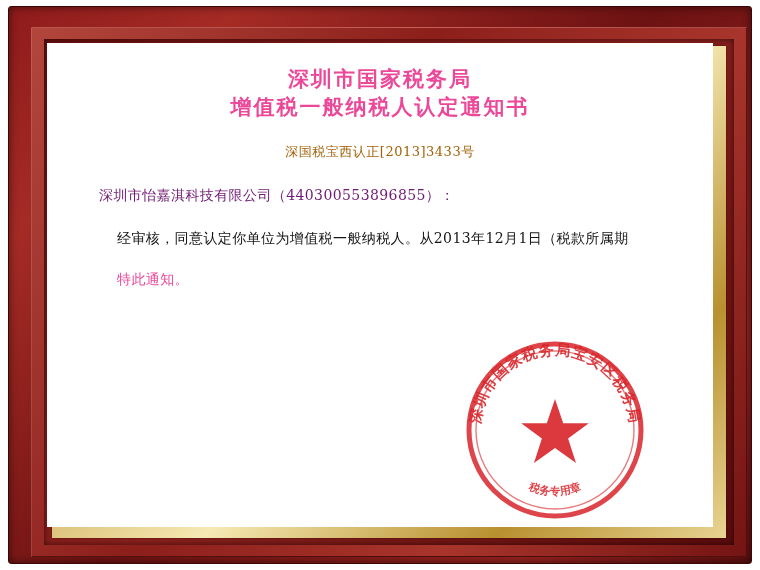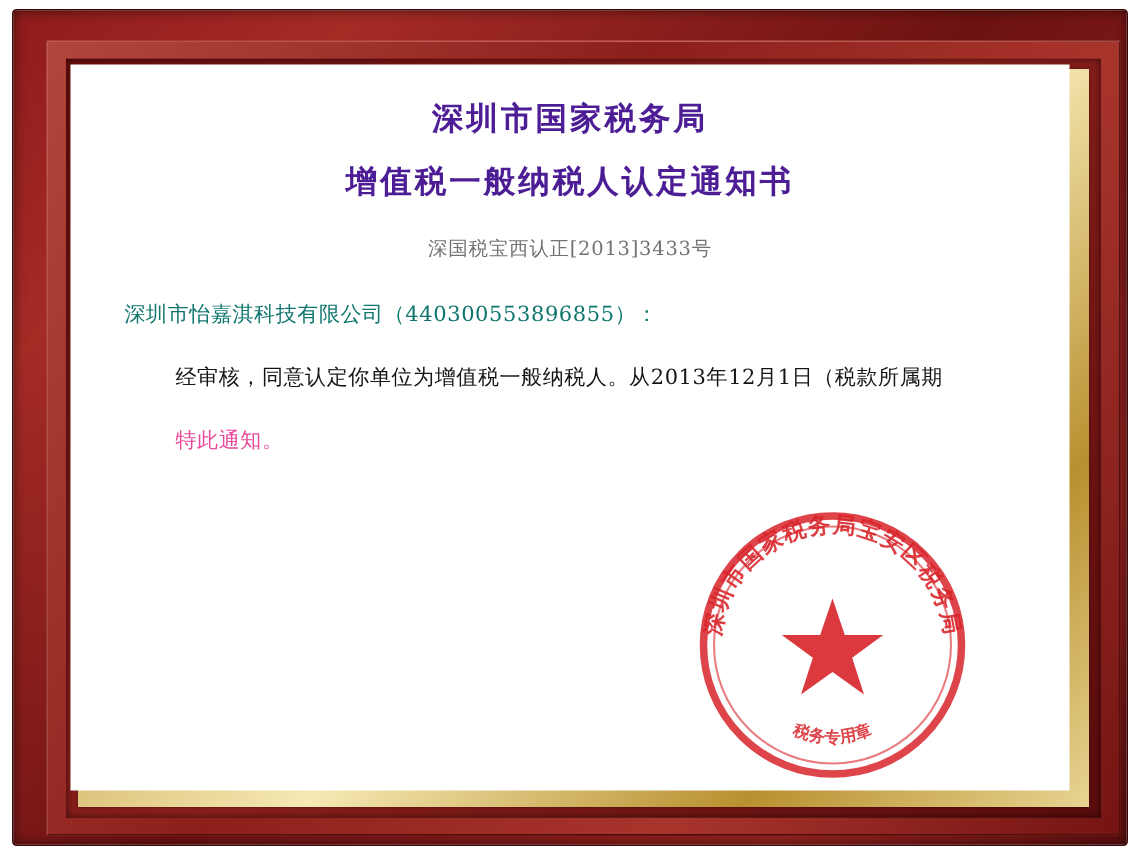--- a/index.html
+++ b/index.html
@@ -77,46 +77,45 @@
     position: relative;
     width: 100%;
     height: 100%;
     color: #111;
   }
 
   .title-main, .title-sub {
     text-align: center;
     font-family: "DejaVu Serif", "Liberation Serif", serif;
     font-weight: bold;
-    color: #4c1d95;
+    color: #ec4899;
     letter-spacing: 2px;
   }
   .title-main {
     font-size: 21px;
     margin-top: 22px;
   }
   .title-sub {
     font-size: 21px;
-    margin-top: 14px;
   }
 
   .doc-number {
     text-align: center;
     margin-top: 22px;
     font-size: 13px;
     font-family: "DejaVu Serif", "Liberation Serif", serif;
-    color: #737373;
+    color: #a16207;
     letter-spacing: 0.5px;
   }
 
   .addressee {
-    margin: 26px 0 0 36px;
-    font-size: 14px;
-    font-family: "DejaVu Serif", "Liberation Serif", serif;
-    color: #0f766e;
+    margin: 26px 0 0 52px;
+    font-size: 14px;
+    font-family: "DejaVu Serif", "Liberation Serif", serif;
+    color: #701a75;
     letter-spacing: 0.4px;
   }
 
   .body-para {
     margin: 18px 42px 0 42px;
     font-size: 14px;
     line-height: 30px;
     font-family: "DejaVu Serif", "Liberation Serif", serif;
     color: #151515;
     text-indent: 28px;

